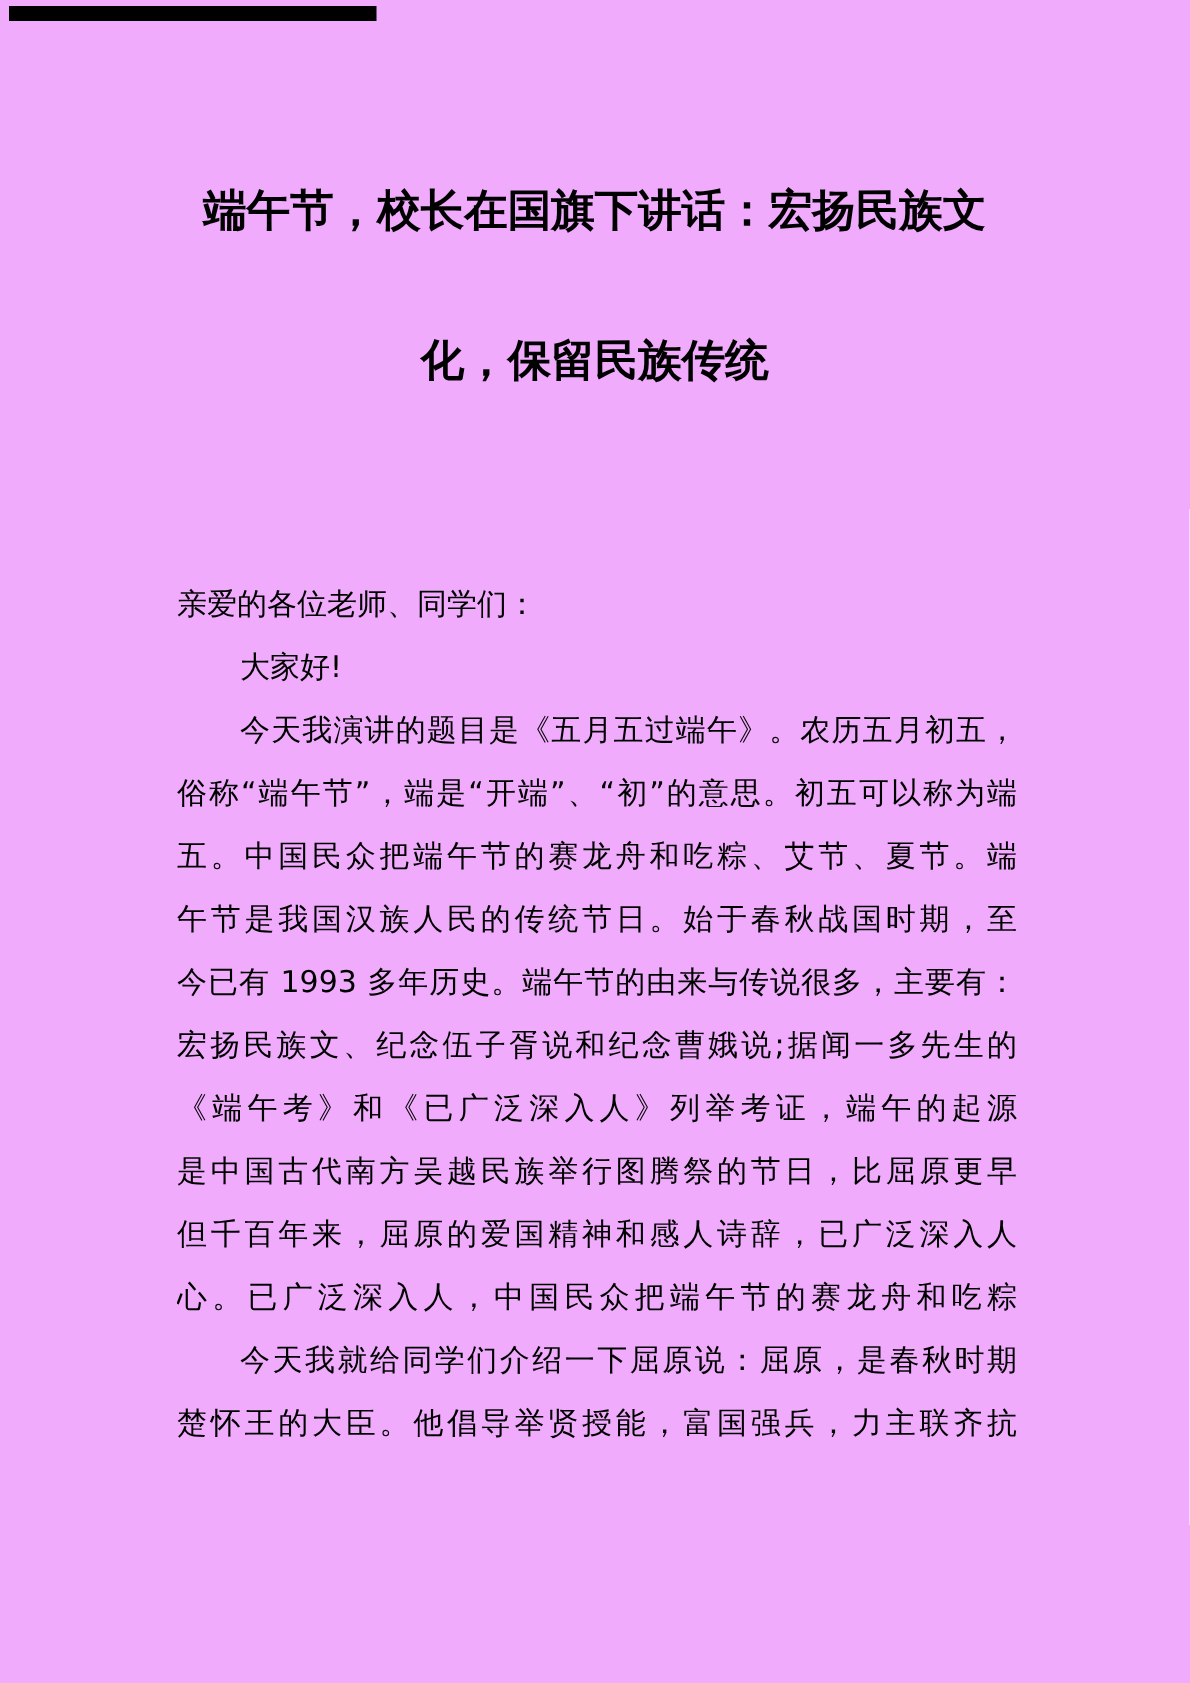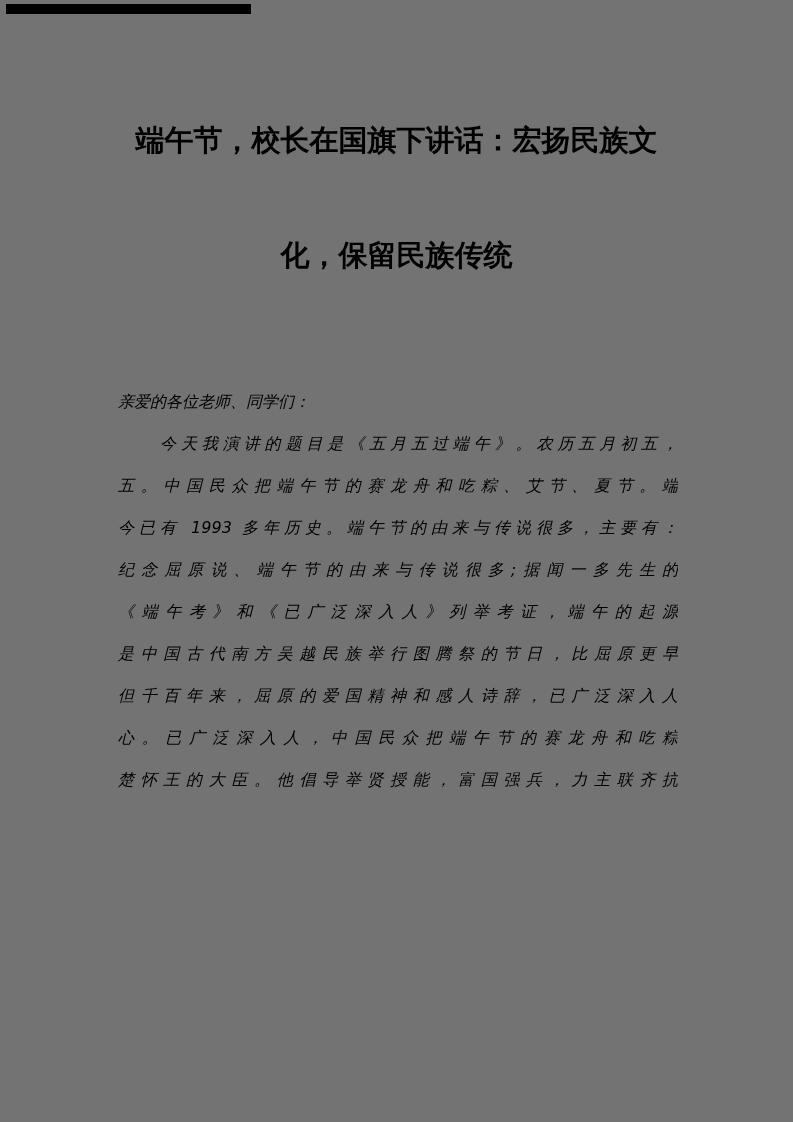--- a/index.html
+++ b/index.html
@@ -1,21 +1,21 @@
 <!DOCTYPE html>
 <html><head>
 <meta charset="utf-8">
 <style>
   * { margin: 0; padding: 0; box-sizing: border-box; }
   html, body { background: #ffffff; }
   .page {
     position: relative;
     width: 793px;
     height: 1122px;
-    background: #737373;
+    background: #f0abfc;
     overflow: hidden;
     font-family: "DejaVu Sans", "Liberation Sans", sans-serif;
     color: #000000;
   }
   .scan-mark {
     position: absolute;
     left: 6px;
     top: 4px;
     width: 245px;
     height: 10px;
@@ -26,59 +26,62 @@
     left: 0;
     width: 100%;
     text-align: center;
     font-weight: bold;
     font-size: 29px;
     line-height: 44px;
     letter-spacing: 0px;
     white-space: nowrap;
   }
   .doc-title-line.t1 { top: 118px; }
-  .doc-title-line.t2 { top: 218px; margin-top: 15px; }
+  .doc-title-line.t2 { top: 218px; }
   .doc-body {
     position: absolute;
     left: 118px;
     top: 381px;
     width: 560px;
   }
   .line {
     height: 42px;
     line-height: 42px;
-    font-size: 16px;
+    font-size: 20px;
     text-align: justify;
     text-align-last: justify;
     overflow: hidden;
-    font-style: italic;
   }
   .line.end {
     text-align: left;
     text-align-last: left;
   }
   .line.indent { padding-left: 42px; }
 </style>
 </head>
 <body>
 
 <div class="page">
 
   <div class="scan-mark"></div>
 
   <div class="doc-title-line t1">端午节，校长在国旗下讲话：宏扬民族文</div>
 
   <div class="doc-title-line t2">化，保留民族传统</div>
 
   <div class="doc-body">
     <div class="line end">亲爱的各位老师、同学们：</div>
+    <div class="line end indent">大家好!</div>
     <div class="line indent">今天我演讲的题目是《五月五过端午》。农历五月初五，</div>
+    <div class="line">俗称“端午节”，端是“开端”、“初”的意思。初五可以称为端</div>
     <div class="line">五。中国民众把端午节的赛龙舟和吃粽、艾节、夏节。端</div>
+    <div class="line">午节是我国汉族人民的传统节日。始于春秋战国时期，至</div>
     <div class="line">今已有 1993 多年历史。端午节的由来与传说很多，主要有：</div>
-    <div class="line">纪念屈原说、端午节的由来与传说很多;据闻一多先生的</div>
+    <div class="line">宏扬民族文、纪念伍子胥说和纪念曹娥说;据闻一多先生的</div>
     <div class="line">《端午考》和《已广泛深入人》列举考证，端午的起源</div>
     <div class="line">是中国古代南方吴越民族举行图腾祭的节日，比屈原更早</div>
     <div class="line">但千百年来，屈原的爱国精神和感人诗辞，已广泛深入人</div>
     <div class="line">心。已广泛深入人，中国民众把端午节的赛龙舟和吃粽</div>
+    <div class="line indent">今天我就给同学们介绍一下屈原说：屈原，是春秋时期</div>
     <div class="line">楚怀王的大臣。他倡导举贤授能，富国强兵，力主联齐抗</div>
   </div>
 
 </div>
 
 </body></html>

